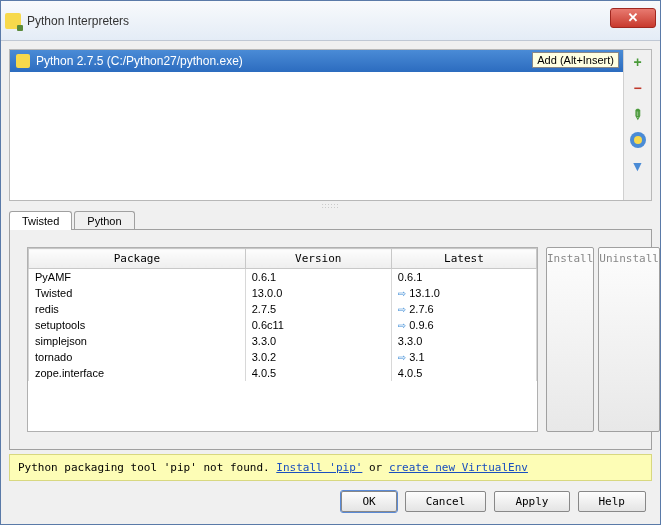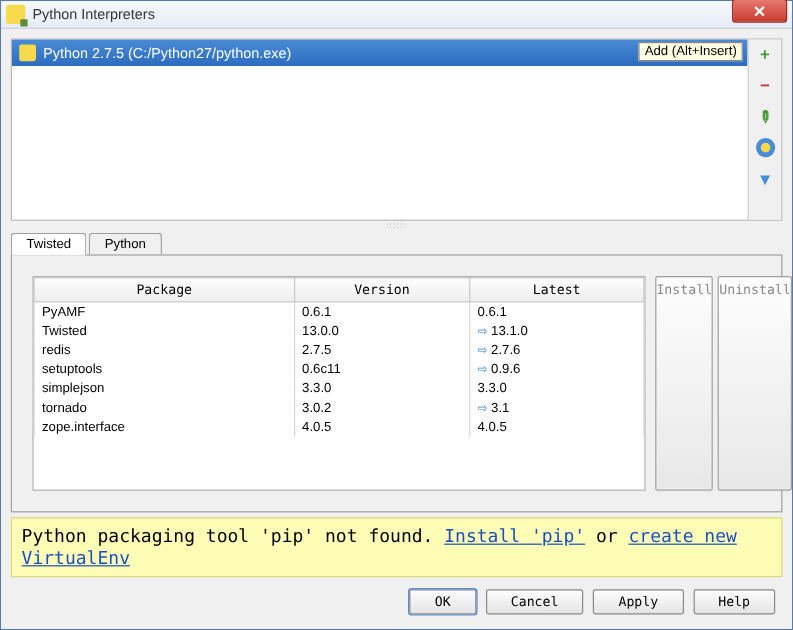--- a/index.html
+++ b/index.html
@@ -1,18 +1,18 @@
 <!DOCTYPE html>
 <html><head>
 <meta charset="utf-8">
 <style>
 * { box-sizing: border-box; margin: 0; padding: 0; }
 body { font-family: Tahoma, sans-serif; font-size: 11px; background: #fff; width: 661px; height: 525px; overflow: hidden; }
 .window { width: 661px; height: 525px; border: 1px solid #5a7aa8; background: #f0f0f0; display: flex; flex-direction: column; }
-.titlebar { height: 23px; background: linear-gradient(#f8fafc, #e4ecf6); display: flex; align-items: center; padding: 0 4px; border-bottom: 1px solid #c0c8d4; }
+.titlebar { height: 40px; background: linear-gradient(#f8fafc, #e4ecf6); display: flex; align-items: center; padding: 0 4px; border-bottom: 1px solid #c0c8d4; }
 .titlebar .app-icon { width: 16px; height: 16px; margin-right: 6px; background: #f7d94c; border-radius: 2px; position: relative; }
 .titlebar .app-icon::after { content:''; position:absolute; width:6px; height:6px; background:#5a8a3a; right:-2px; bottom:-2px; border-radius:1px; }
 .titlebar .title { flex: 1; color: #333; font-size: 12px; }
 .close-btn { width: 46px; height: 20px; background: linear-gradient(#e87a70, #c83a2e); border: 1px solid #a02820; border-radius: 3px; color: #fff; display:flex; align-items:center; justify-content:center; position: relative; top: -3px; font-size: 13px; font-weight: bold; }
 .content { flex: 1; padding: 8px; background: #f0f0f0; display: flex; flex-direction: column; }
 .interp-panel { border: 1px solid #b8b8b8; background: #fff; height: 152px; display: flex; position: relative; }
 .interp-list { flex: 1; }
 .interp-row { background: linear-gradient(#4a8bd6, #2c6cbf); color: #fff; padding: 4px 6px; display: flex; align-items: center; font-size: 12px; }
 .interp-row .py-icon { width: 14px; height: 14px; margin-right: 6px; background: #f7d94c; border-radius: 2px; }
 .tooltip-add { position: absolute; right: 32px; top: 2px; background: #ffffe1; border: 1px solid #888; padding: 1px 4px; font-size: 11px; z-index: 5; }
@@ -29,21 +29,21 @@
 .tab { padding: 3px 12px; border: 1px solid #a0a0a0; background: #f0f0f0; border-bottom: none; border-radius: 3px 3px 0 0; margin-right: 2px; font-size: 11px; }
 .tab.active { background: #fff; position: relative; z-index: 2; }
 .tab-content { border: 1px solid #a0a0a0; background: #f0f0f0; padding: 17px; margin-top: -1px; flex: 1; display: flex; gap: 8px; }
 .pkg-table-wrap { flex: 1; border: 1px solid #b0b0b0; background: #fff; }
 table { width: 100%; border-collapse: collapse; font-size: 11px; }
 th { background: linear-gradient(#fdfdfd,#eee); border: 1px solid #c8c8c8; padding: 3px 4px; font-weight: normal; text-align: center; font-family: monospace; }
 td { border-left: 1px solid #d8d8d8; border-right: 1px solid #d8d8d8; padding: 2px 6px; }
 .arrow { color:#3a8ad6; font-size:10px; margin-right:3px; }
 .pkg-btns { display: flex; flex-direction: row; gap: 4px; width: 88px; }
 .pbtn { border: 1px solid #a0a0a0; background: linear-gradient(#fdfdfd,#e8e8e8); padding: 4px 0; font-family: monospace; font-size: 11px; color: #888; text-align:center; border-radius:2px; }
-.warning-bar { background: #fdfdb6; border: 1px solid #d8d880; padding: 6px 8px; font-family: monospace; font-size: 15px; margin-top: 4px; }
+.warning-bar { background: #fdfdb6; border: 1px solid #d8d880; padding: 6px 8px; font-family: monospace; font-size: 11px; margin-top: 4px; }
 .warning-bar a { color: #1a4fbf; text-decoration: underline; }
 .bottom-btns { display: flex; justify-content: flex-end; gap: 8px; padding: 10px 6px 4px; }
 .bbtn { border: 1px solid #888; background: linear-gradient(#fdfdfd,#e4e4e4); padding: 3px 20px; font-family: monospace; font-size: 11px; border-radius:2px;text-align:center; }
 .bbtn.default { outline: 1px solid #5a8ad6; }
 </style>
 </head>
 <body>
 
 <div class="window">
   <div class="titlebar">

